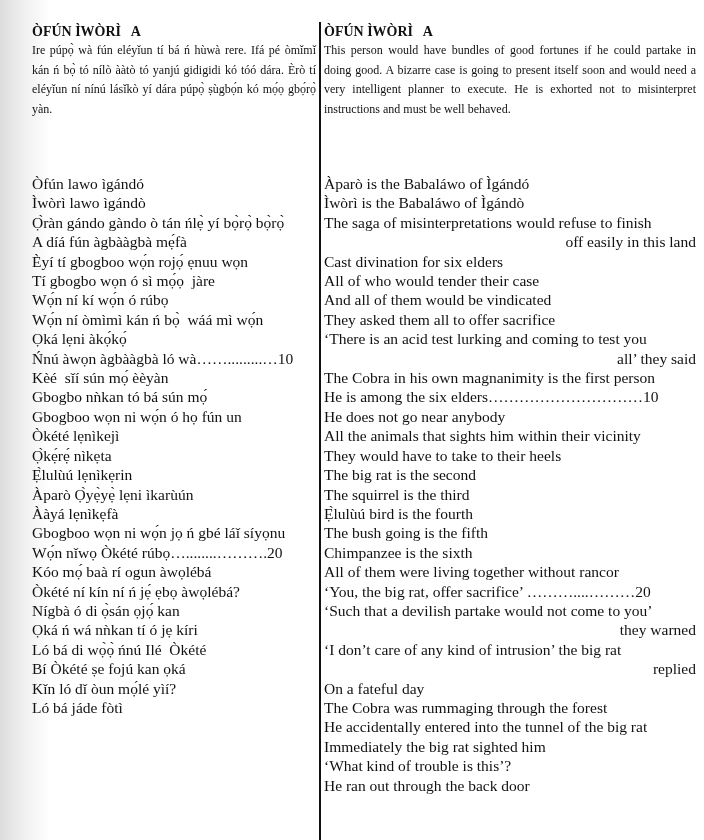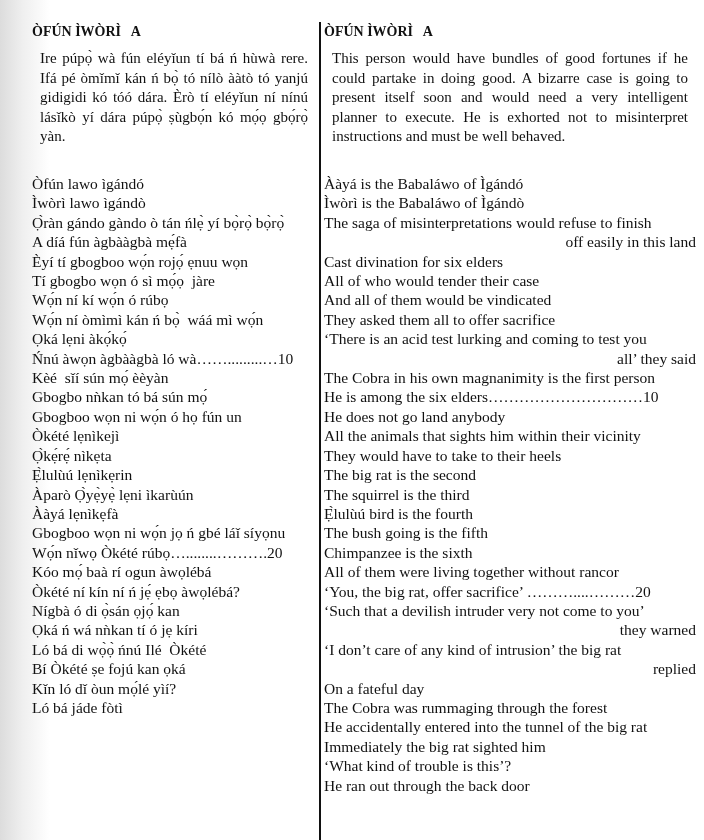--- a/index.html
+++ b/index.html
@@ -40,24 +40,24 @@
     width: 372px;
   }
   .heading {
     font-weight: bold;
     font-size: 14px;
     line-height: 19px;
     margin: 0;
     white-space: pre;
   }
   .summary {
-    font-size: 15px;
+    font-size: 12px;
     line-height: 19.5px;
     text-align: justify;
-    margin: 8px;
+    margin: 0;
   }
   .verses {
     position: absolute;
     left: 0;
     top: 152px;
     width: 100%;
   }
   .col-right .verses {
     top: 152px;
   }
@@ -110,43 +110,43 @@
       <p class="line">Bí Òkété ṣe fojú kan ọká</p>
       <p class="line">Kǐn ló dǐ òun mọ́lé yìí?</p>
       <p class="line">Ló bá jáde fòtì</p>
     </div>
 </div>
 
 <div class="col col-right">
   <p class="heading">ÒFÚN ÌWÒRÌ   A</p>
   <p class="summary"> This person would have bundles of good fortunes if he could partake in doing good. A bizarre case is going to present itself soon and would need a very intelligent planner to execute. He is exhorted not to misinterpret instructions and must be well behaved.</p>
   <div class="verses" id="right-verses">
-      <p class="line">Ààyá is the Babaláwo of Ìgándó</p>
+      <p class="line">Àparò is the Babaláwo of Ìgándó</p>
       <p class="line">Ìwòrì is the Babaláwo of Ìgándò</p>
       <p class="line">The saga of misinterpretations would refuse to finish</p>
       <p class="line cont">off easily in this land</p>
       <p class="line">Cast divination for six elders</p>
       <p class="line">All of who would tender their case</p>
       <p class="line">And all of them would be vindicated</p>
       <p class="line">They asked them all to offer sacrifice</p>
       <p class="line">‘There is an acid test lurking and coming to test you</p>
       <p class="line cont">all’ they said</p>
       <p class="line">The Cobra in his own magnanimity is the first person</p>
       <p class="line">He is among the six elders…………………………10</p>
-      <p class="line">He does not go land anybody</p>
+      <p class="line">He does not go near anybody</p>
       <p class="line">All the animals that sights him within their vicinity</p>
       <p class="line">They would have to take to their heels</p>
       <p class="line">The big rat is the second</p>
       <p class="line">The squirrel is the third</p>
       <p class="line">Ẹ̀lulùú bird is the fourth</p>
       <p class="line">The bush going is the fifth</p>
       <p class="line">Chimpanzee is the sixth</p>
       <p class="line">All of them were living together without rancor</p>
       <p class="line">‘You, the big rat, offer sacrifice’ ………....………20</p>
-      <p class="line">‘Such that a devilish intruder very not come to you’</p>
+      <p class="line">‘Such that a devilish partake would not come to you’</p>
       <p class="line cont">they warned</p>
       <p class="line">‘I don’t care of any kind of intrusion’ the big rat</p>
       <p class="line cont">replied</p>
       <p class="line">On a fateful day</p>
       <p class="line">The Cobra was rummaging through the forest</p>
       <p class="line">He accidentally entered into the tunnel of the big rat</p>
       <p class="line">Immediately the big rat sighted him</p>
       <p class="line">‘What kind of trouble is this’?</p>
       <p class="line">He ran out through the back door</p>
     </div>

